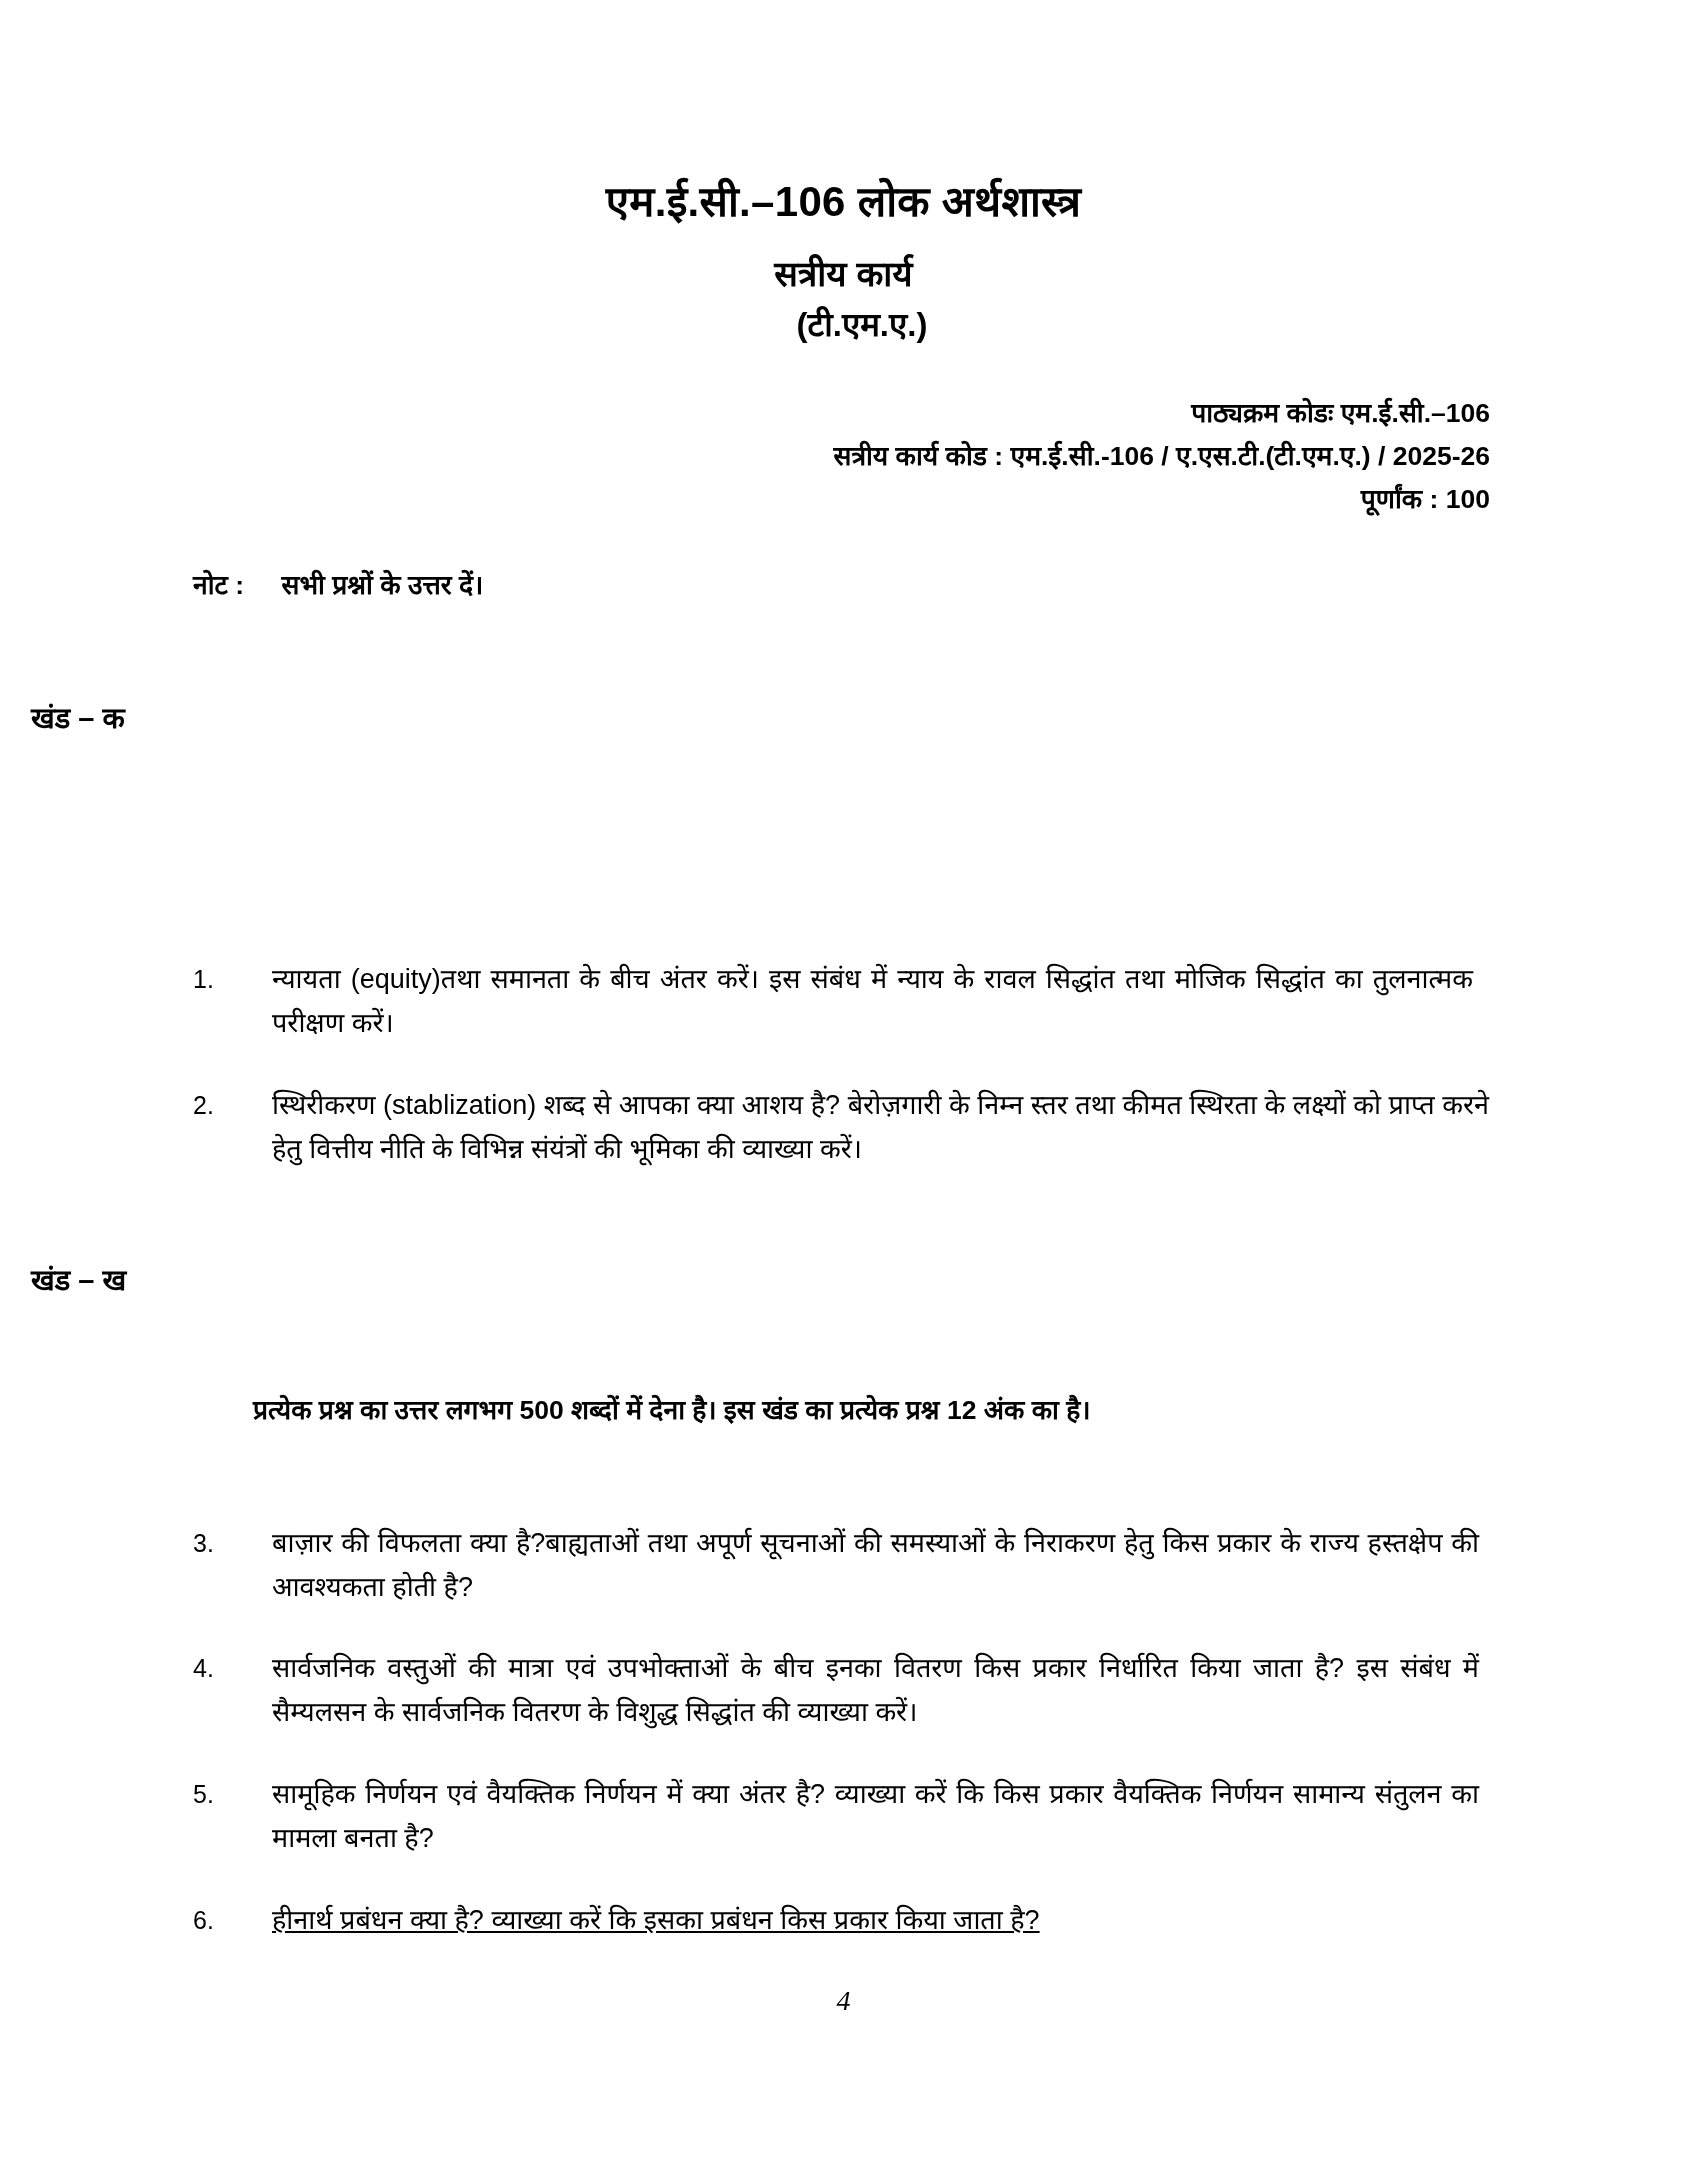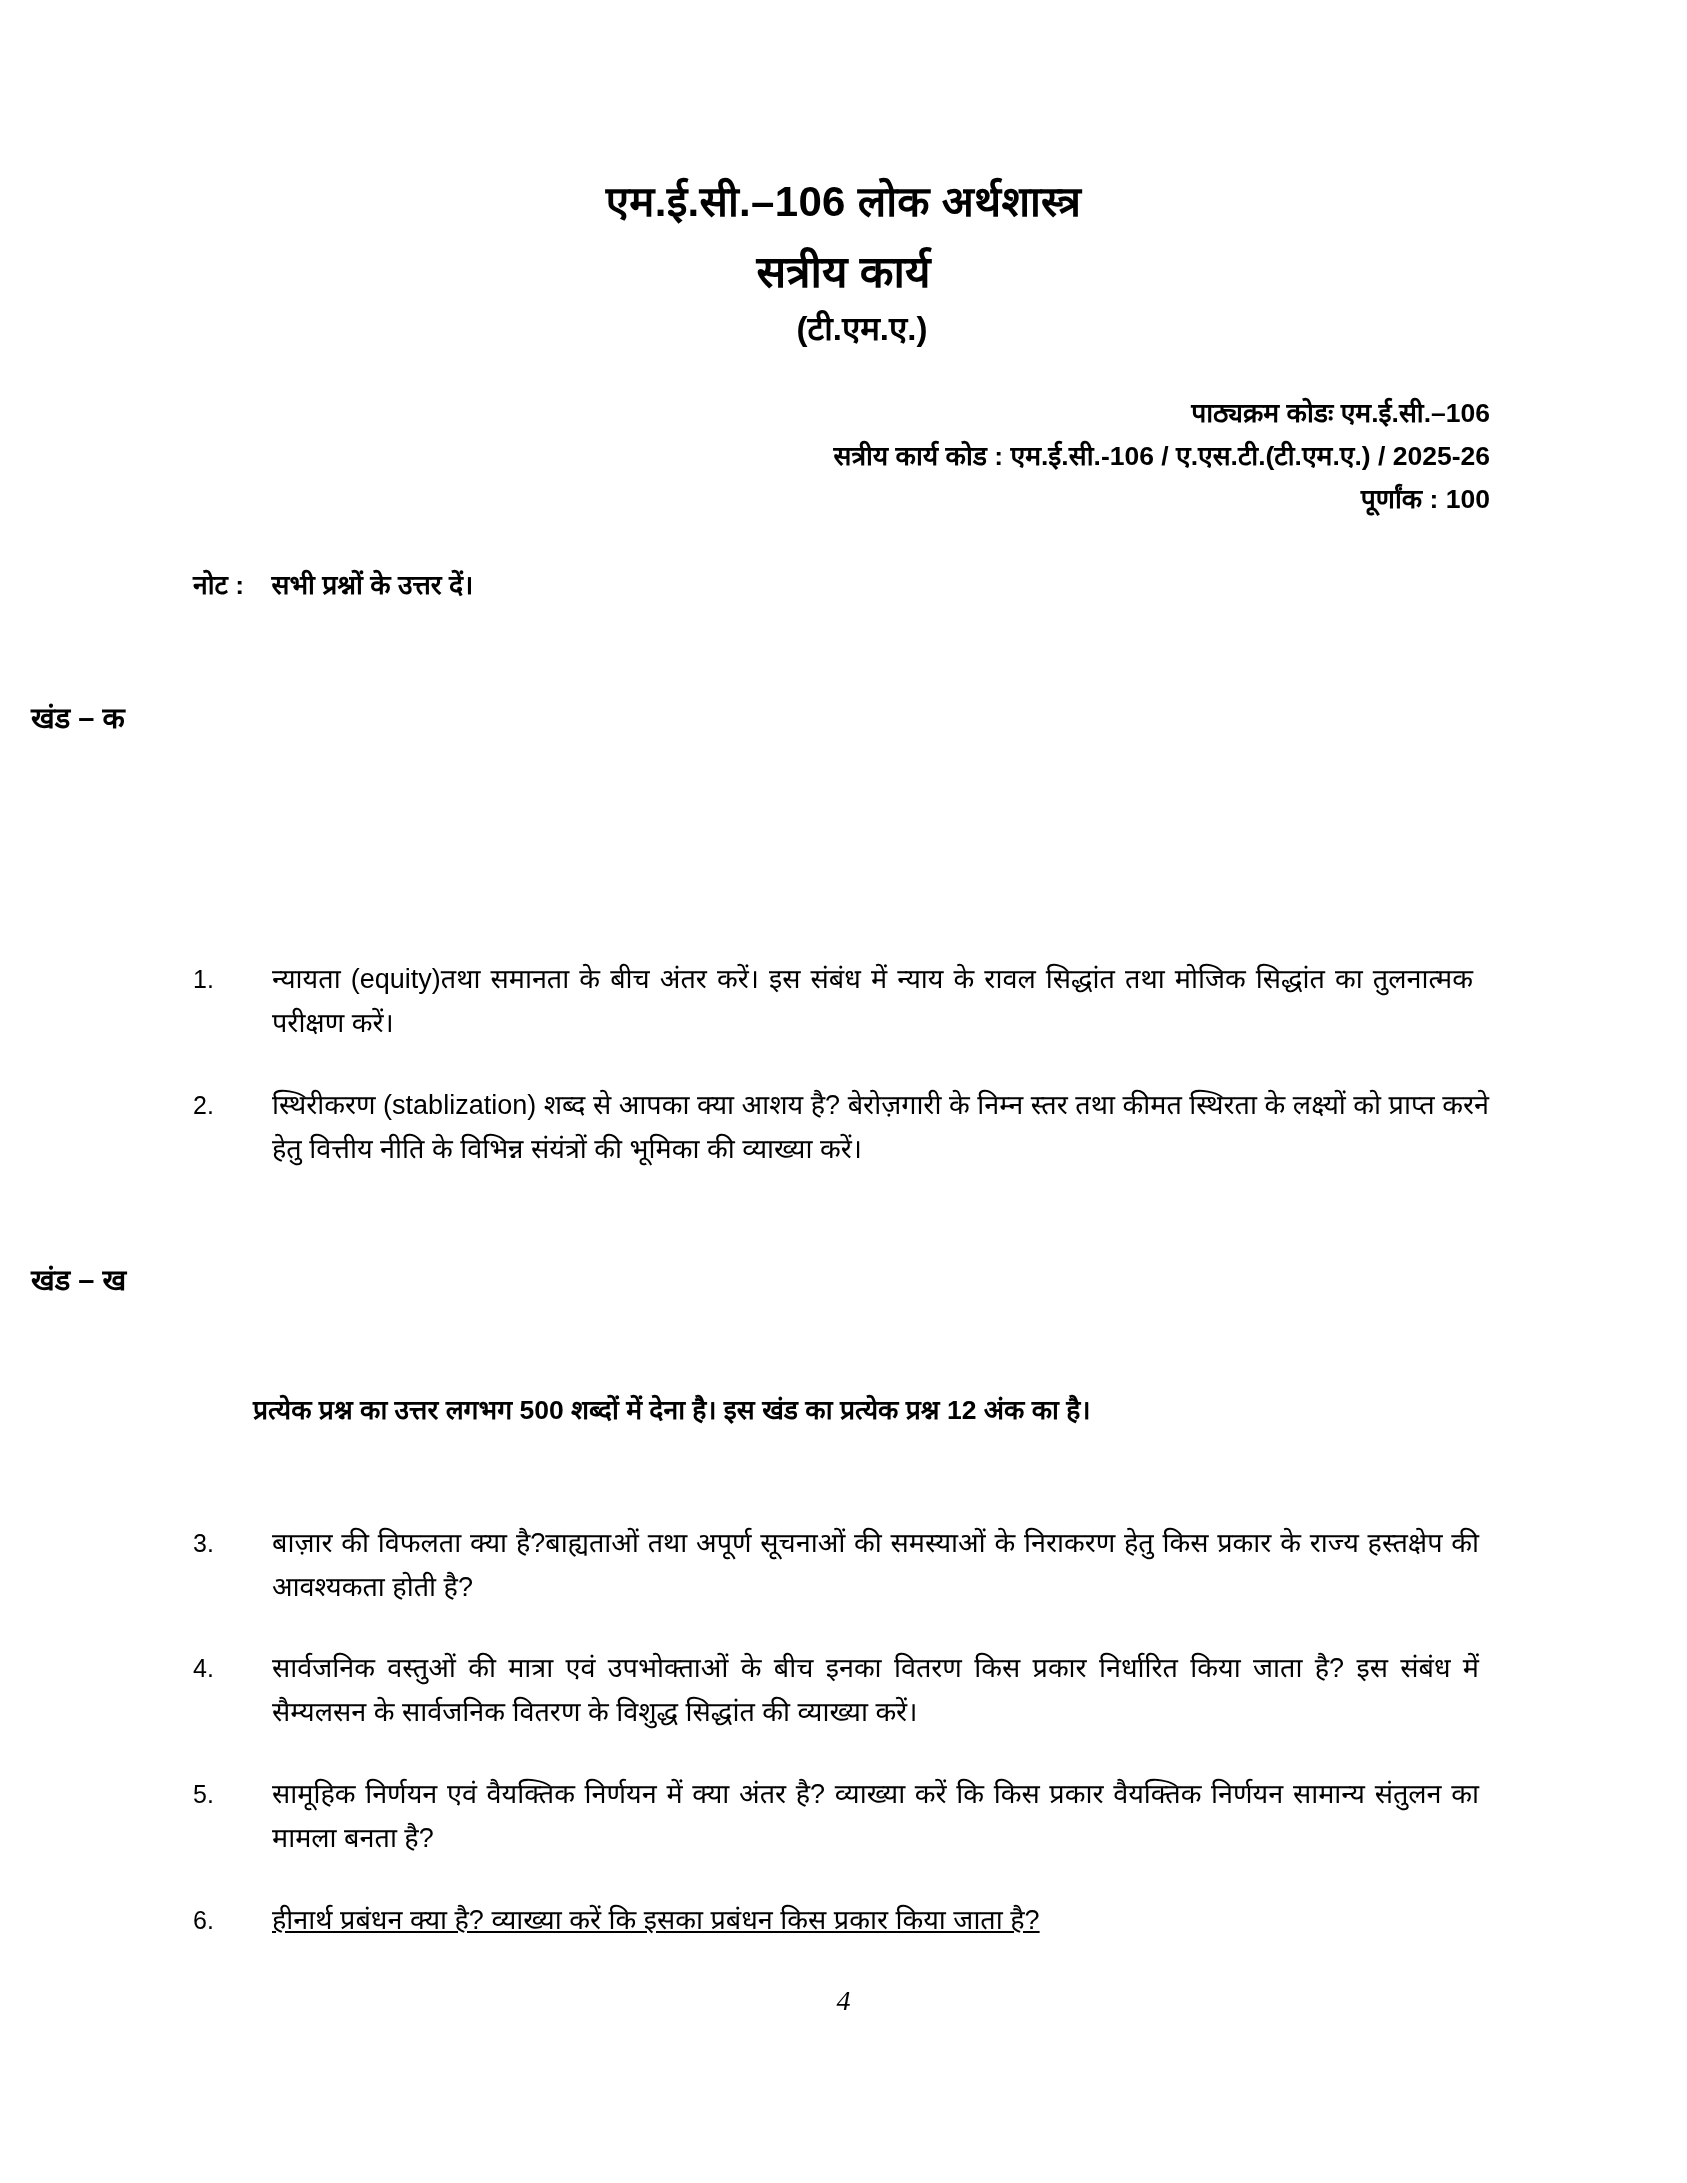--- a/index.html
+++ b/index.html
@@ -30,24 +30,24 @@
     top: 177px;
     text-align: center;
   }
   .title-main {
     font-size: 42px;
     font-weight: bold;
     line-height: 1.18;
     letter-spacing: 0.3px;
   }
   .title-sub {
-    font-size: 44px;
+    font-size: 35px;
     font-weight: bold;
     line-height: 1.3;
-    margin-top: 16px;
+    margin-top: 24px;
   }
   .title-sub2 {
     font-size: 33px;
     font-weight: bold;
     line-height: 1.3;
     margin-top: 8px;
     margin-left: 37px;
   }
 
   
@@ -66,21 +66,21 @@
   
   .note-row {
     position: absolute;
     left: 193px;
     top: 566px;
     font-size: 26.5px;
     font-weight: bold;
     white-space: nowrap;
   }
   .note-label { display: inline-block; }
-  .note-text  { display: inline-block; margin-left: 20px; }
+  .note-text  { display: inline-block; margin-left: 30px; }
 
   
   .section-heading {
     position: absolute;
     left: 0;
     right: 0;
     text-align: left;
     font-size: 29px;
     font-weight: bold;
     padding-left: 31px;

